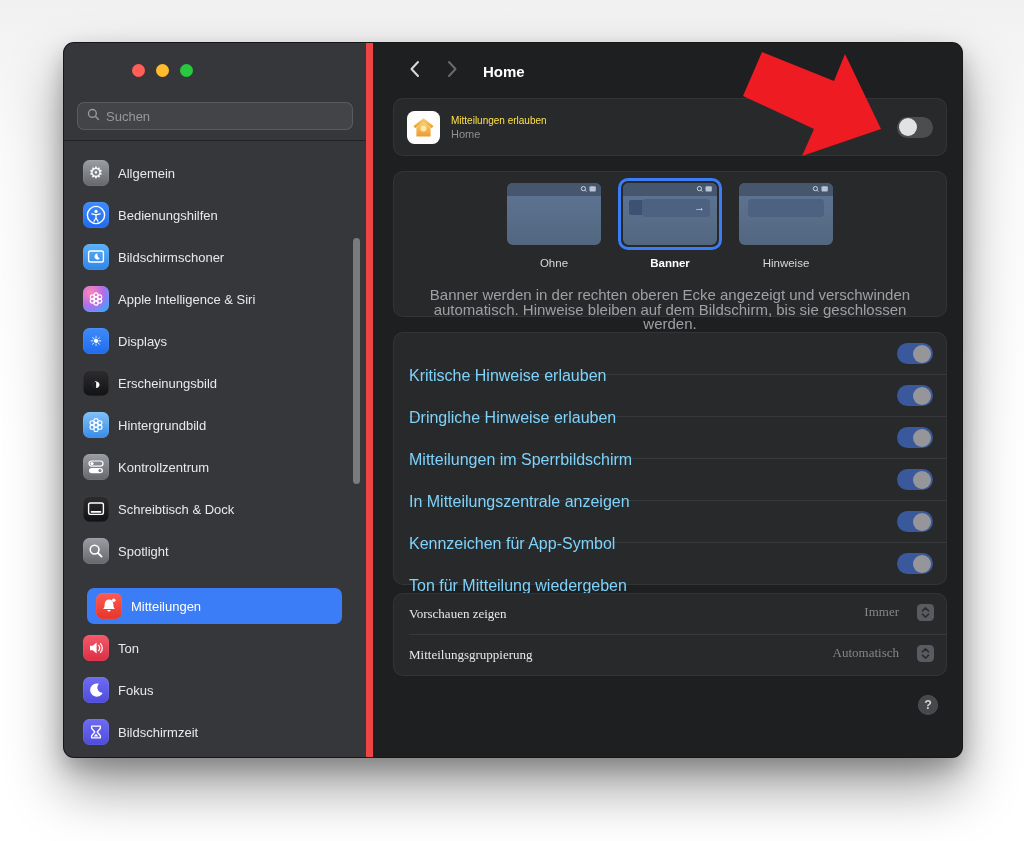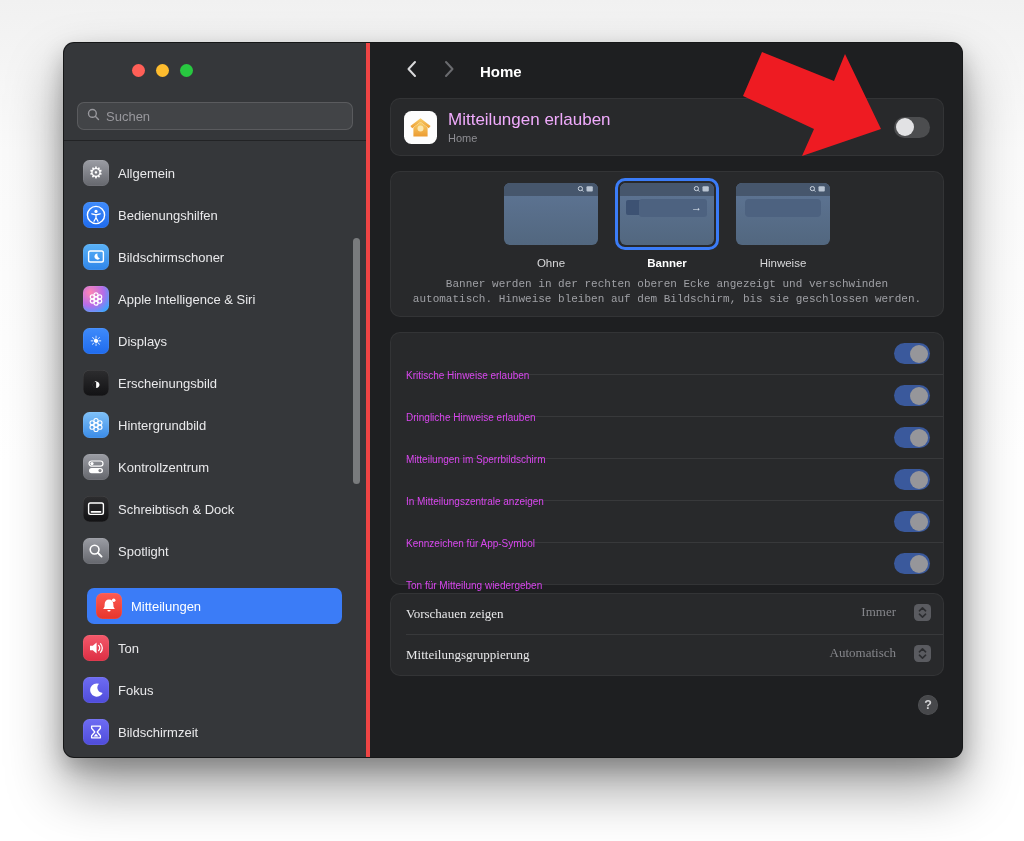--- a/index.html
+++ b/index.html
@@ -38,33 +38,33 @@
   .bg-black{background:linear-gradient(180deg,#2d2d2f,#121214);}
   .bg-wall{background:linear-gradient(180deg,#7fc1f8,#3a8be7);}
   .bg-red{background:linear-gradient(180deg,#fc5b52,#e7352c);}
   .bg-rose{background:linear-gradient(180deg,#f4596b,#dd2e44);}
   .bg-indigo{background:linear-gradient(180deg,#6e6cf3,#4f4cda);}
   .uni{line-height:1;}
   .scrollbar{position:absolute;right:6px;top:195px;width:7px;height:246px;border-radius:4px;
     background:rgba(255,255,255,.34);}
 
   
-  .main{flex:1;position:relative;background:#1e1f21;border-left:4px solid #ef4444;}
+  .main{flex:1;position:relative;background:#1e1f21;border-left:7px solid #ef4444;}
   .main-header{height:56px;display:flex;align-items:center;padding-left:30px;}
   .chev{display:flex;align-items:center;justify-content:center;width:22px;height:26px;}
   .chev + .chev{margin-left:16px;}
   .page-title{margin-left:20px;font-size:15px;font-weight:bold;color:#ffffff;}
 
   .card{position:absolute;left:20px;width:554px;background:#28292b;
     border:1px solid rgba(255,255,255,.055);border-radius:10px;}
   .card-allow{top:55px;height:58px;display:flex;align-items:center;gap:11px;padding:0 13px;}
   .app-icon{width:33px;height:33px;border-radius:7.5px;background:#fdfdfd;flex-shrink:0;
     display:flex;align-items:center;justify-content:center;}
   .allow-texts{display:flex;flex-direction:column;gap:2px;flex:1;}
-  .allow-title{font-size:17px;color:#f0abfc;}
+  .allow-title{font-size:10px;color:#fde047;}
   .allow-sub{font-size:11px;color:#8e8e93;}
 
   .toggle{width:36px;height:21px;border-radius:10.5px;position:relative;flex-shrink:0;}
   .toggle .knob{position:absolute;top:1.5px;width:18px;height:18px;border-radius:50%;}
   .toggle.off{background:#4c4d4f;}
   .toggle.off .knob{left:2px;background:#e2e2e4;}
   .toggle.on-dim{background:var(--onTrack,#3a599c);}
   .toggle.on-dim .knob{right:2px;background:#96969a;}
 
   .card-style{top:128px;height:146px;padding-top:6px;text-align:center;}
@@ -76,26 +76,26 @@
     background:linear-gradient(180deg,#5e7595 0%,#52677f 100%);}
   .tbar{position:absolute;top:0;left:0;right:0;height:13px;background:#46566c;
     display:flex;justify-content:flex-end;align-items:center;padding-right:4px;}
   .b-strip{position:absolute;top:17px;left:6px;width:26px;height:15px;border-radius:2px;background:#3d5273;}
   .b-pill{position:absolute;top:15.5px;left:19px;right:7px;height:18px;border-radius:3px;background:#4d6280;
     display:flex;align-items:center;justify-content:flex-end;padding-right:5px;}
   .b-arrow{color:#e3eaf2;font-size:11px;line-height:1;}
   .h-pill{position:absolute;top:16px;left:9px;right:9px;height:18px;border-radius:4px;background:#4d6280;}
   .style-label{margin-top:7px;font-size:11.5px;color:#d8d8da;}
   .style-option.selected .style-label{font-weight:bold;color:#ffffff;}
-  .style-desc{margin-top:8px;font-size:11px;line-height:14.5px;color:#9fa0a5;padding:0 16px;font-family:Liberation Mono, monospace;}
+  .style-desc{margin-top:19px;font-size:15px;line-height:14.5px;color:#9fa0a5;padding:0 16px;}
 
   .card-toggles{top:289px;}
   .sep{height:1px;background:rgba(255,255,255,.08);margin-left:15px;}
   .srow{height:41px;display:flex;align-items:center;padding:0 13px 0 15px;}
-  .srow-label{flex:1;font-size:10px;color:#d946ef;margin-top:44px;}
+  .srow-label{flex:1;font-size:16px;color:#7dd3fc;margin-top:44px;}
 
   .card-drop{top:550px;font-family:Liberation Serif, serif;}
   .drow{height:40px;display:flex;align-items:center;padding:0 12px 0 15px;}
   .drow-label{flex:1;font-size:13px;color:#e8e8ea;}
   .dselect{display:flex;gap:18px;}
   .dval{font-size:13px;color:#85868b;}
 
   .help{position:absolute;top:652px;right:24px;width:20px;height:20px;border-radius:50%;
     background:#47484b;color:#d4d4d6;font-size:12.5px;font-weight:bold;
     display:flex;align-items:center;justify-content:center;box-shadow:inset 0 0 0 .5px rgba(255,255,255,.1);}

